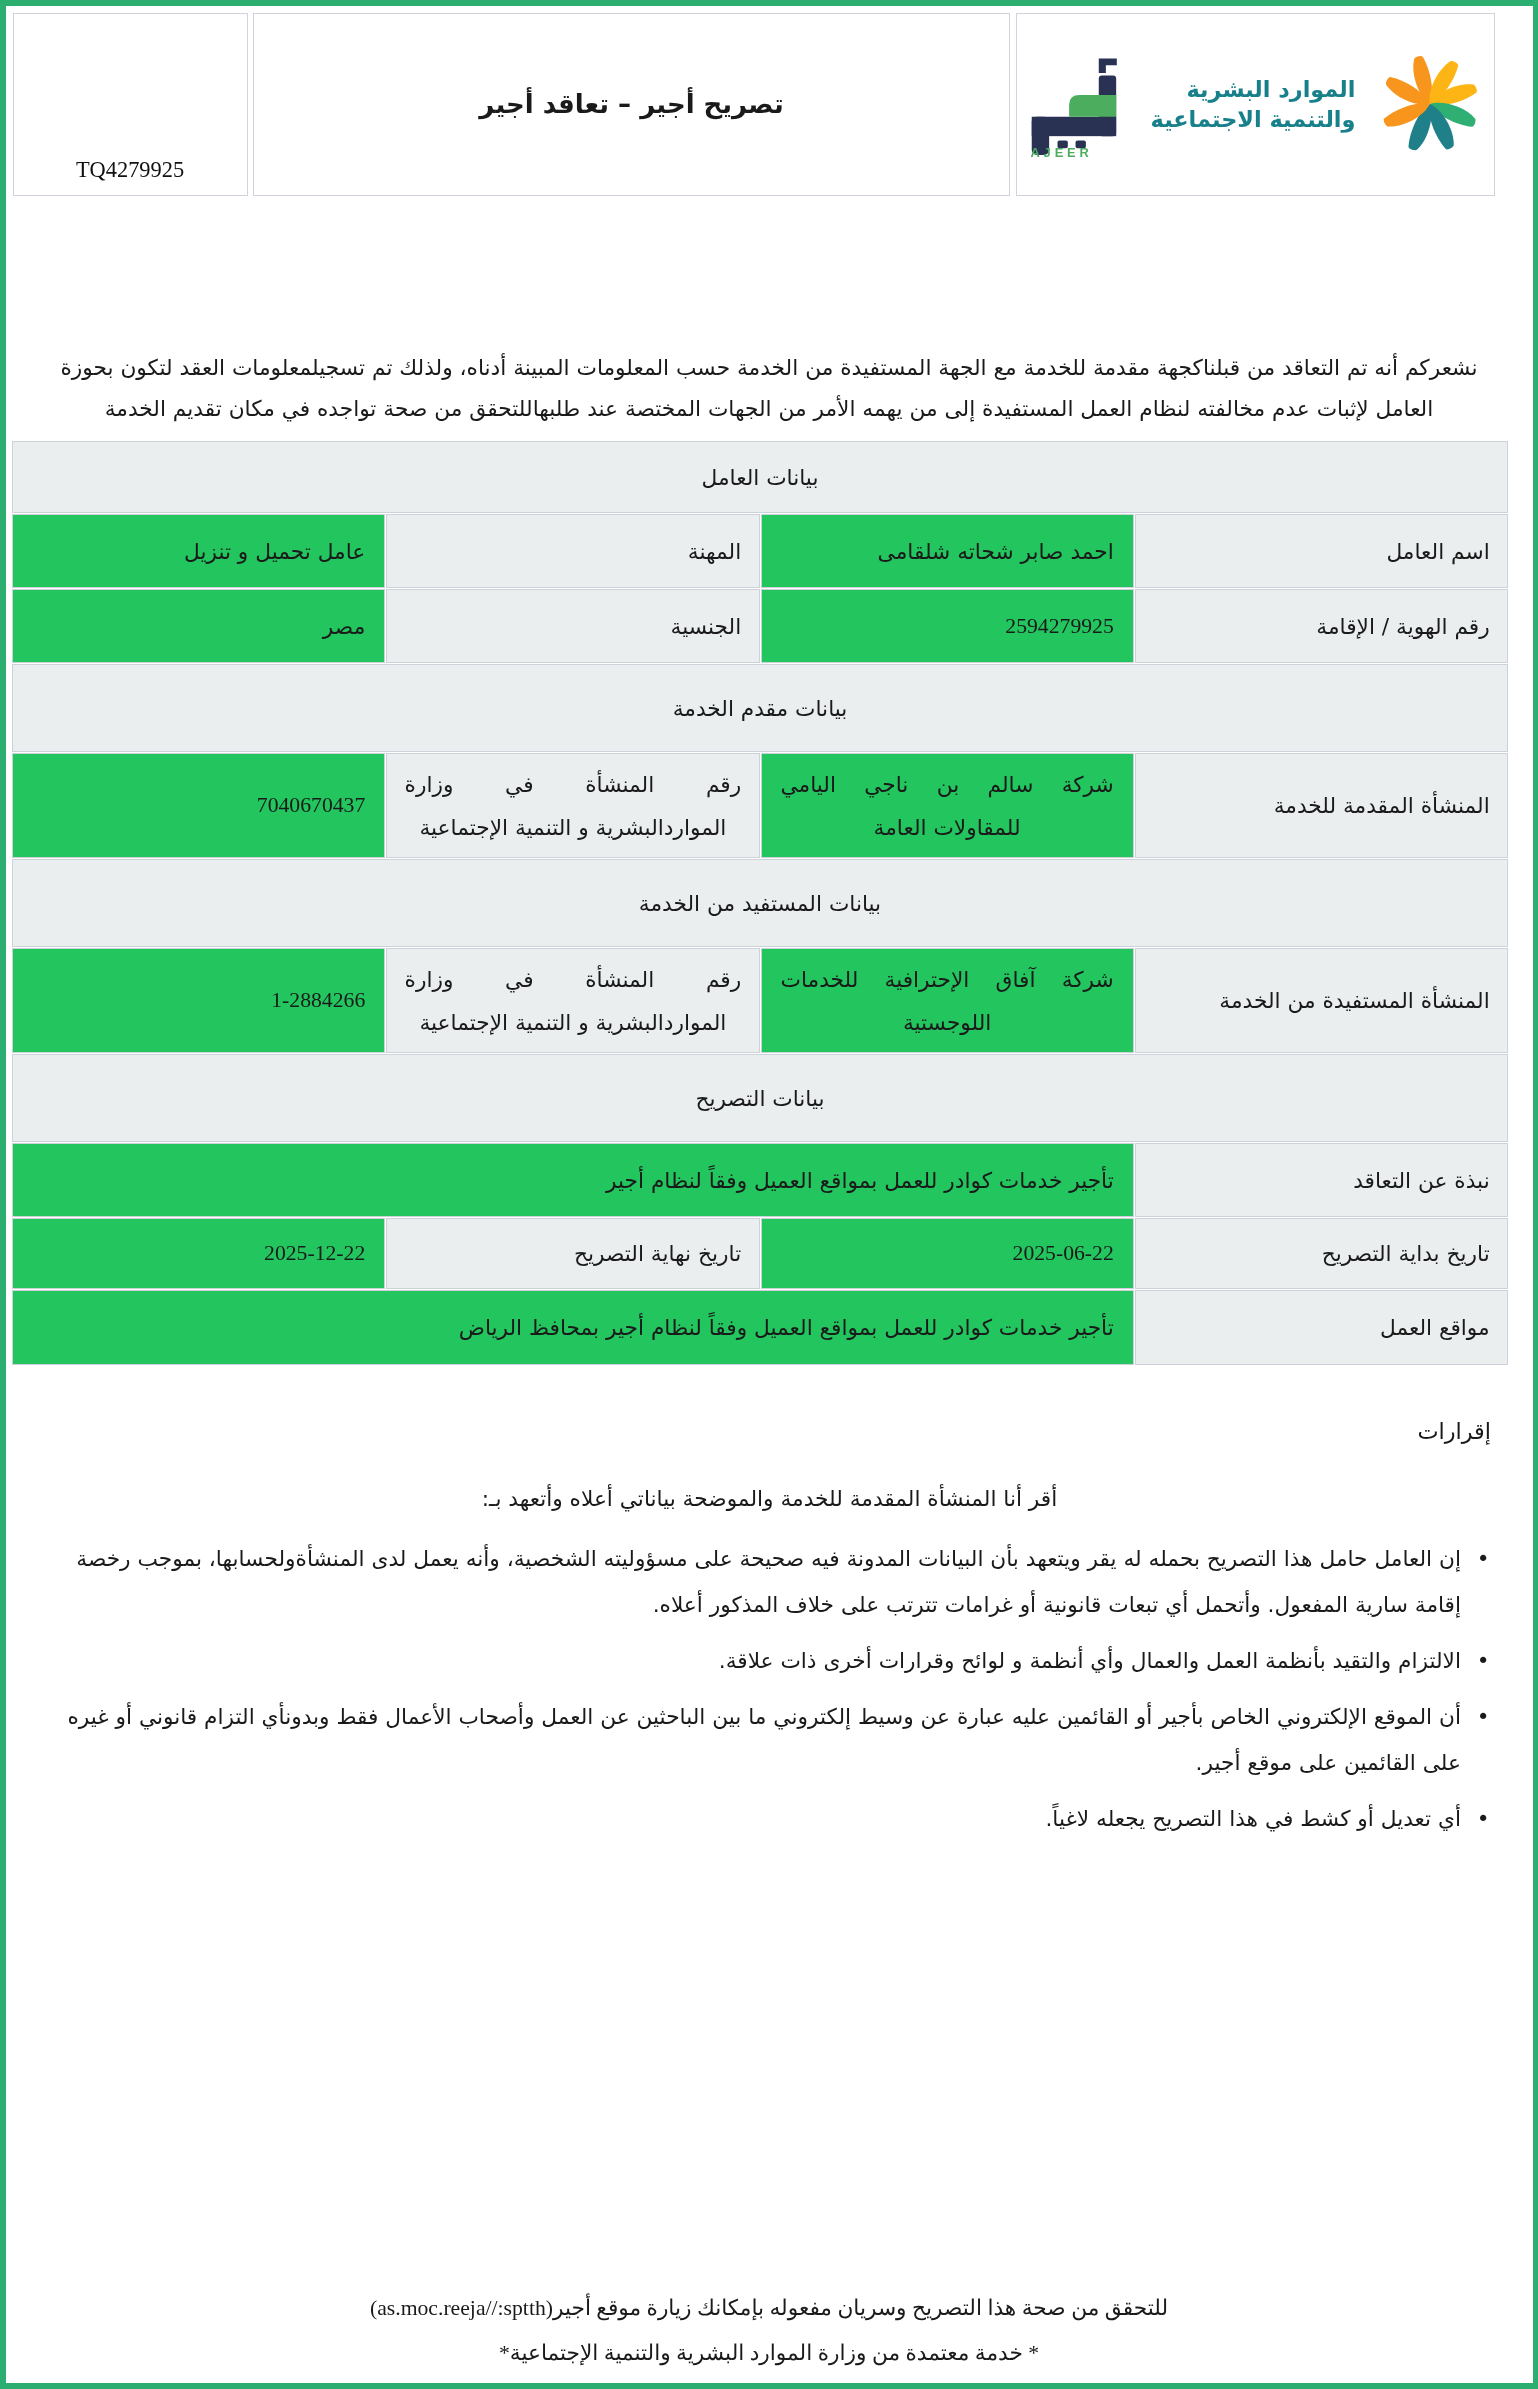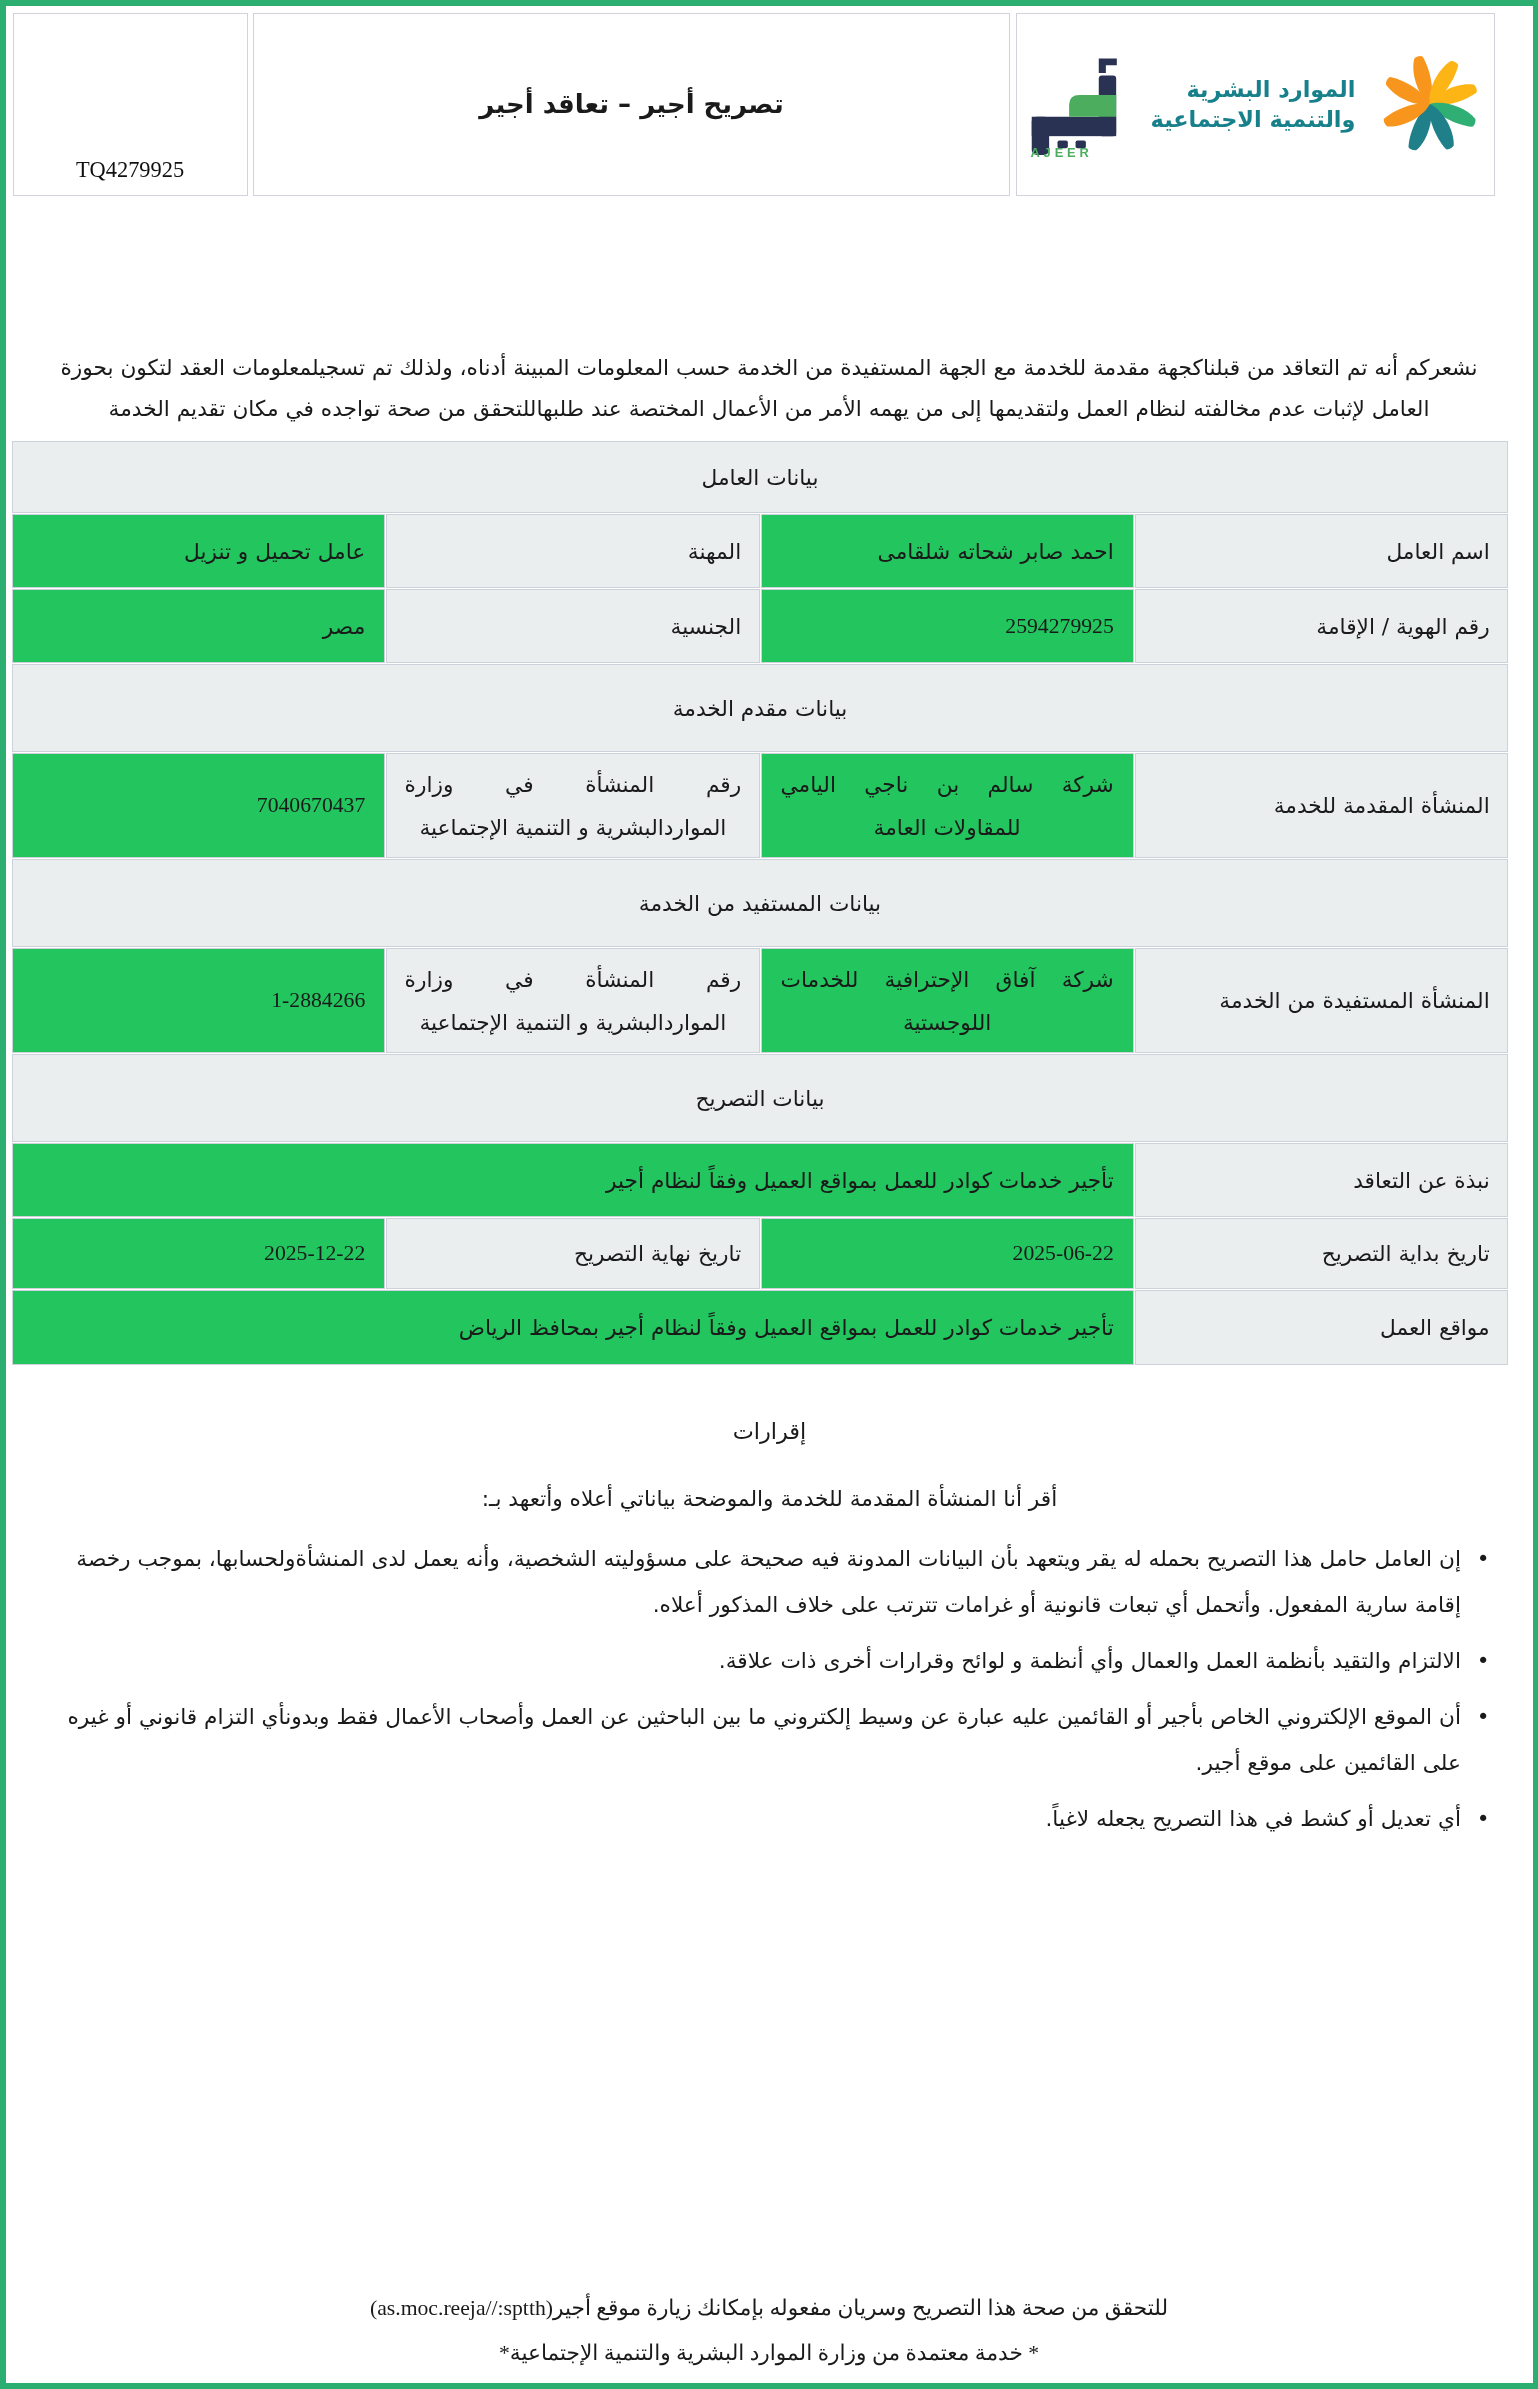--- a/index.html
+++ b/index.html
@@ -36,21 +36,21 @@
   td.val { background:#22c55e; text-align:right; padding:4.3px 19px; }
   td.num { font-family:"Liberation Serif", "DejaVu Serif", serif; font-size:22.4px; }
   td.wrap { text-align:justify; text-align-last:center; line-height:43px; }
   tr.r104 td { height:72px; } tr.r126 td { height:88px; }
   tr.r107 td { height:74px; } tr.r150 td { height:105px; }
   tr.r106 td { height:74px; } tr.r103 td { height:71px; }
   tr.r108 td { height:75px; }
 
   
   .decl { position:absolute; top:1412px; right:42px; left:42px; direction:rtl; }
-  .decl-title { text-align:center; font-size:22.4px; margin-bottom:42px; }
+  .decl-title { font-size:22.4px; margin-bottom:42px; }
   .decl-intro { text-align:center; font-size:21.7px; margin-bottom:24.6px; }
   .decl-list { list-style:none; }
   .decl-list li {
     position:relative; padding-right:30px; text-align:right;
     font-size:21.7px; line-height:46px; margin-bottom:10px;
   }
   .decl-list li .bullet-dot {
     position:absolute; right:1.4px; top:0; font-size:21.7px; line-height:46px;
   }
 
@@ -99,21 +99,21 @@
           <path d="M85 92 C 100 78, 138 72, 162 84 C 165 88, 165 96, 162 98 C 138 106, 100 104, 85 92 Z" fill="#FDB515" transform="rotate(-18 85 92)"></path>
           <path d="M85 92 C 100 78, 138 72, 162 84 C 165 88, 165 96, 162 98 C 138 106, 100 104, 85 92 Z" fill="#2FAF73" transform="rotate(24 85 92)"></path>
           <path d="M85 92 C 100 78, 138 72, 162 84 C 165 88, 165 96, 162 98 C 138 106, 100 104, 85 92 Z" fill="#1F808A" transform="rotate(66 85 92)"></path>
           <path d="M85 92 C 100 78, 138 72, 162 84 C 165 88, 165 96, 162 98 C 138 106, 100 104, 85 92 Z" fill="#1F808A" transform="rotate(112 85 92)"></path>
           <path d="M85 92 C 100 78, 138 72, 162 84 C 165 88, 165 96, 162 98 C 138 106, 100 104, 85 92 Z" fill="#F7951D" transform="rotate(158 85 92)"></path>
         </g>
       </svg>
     </div>
   </div>
 
-  <p class="intro">نشعركم أنه تم التعاقد من قبلناكجهة مقدمة للخدمة مع الجهة المستفيدة من الخدمة حسب المعلومات المبينة أدناه، ولذلك تم تسجيلمعلومات العقد لتكون بحوزة العامل لإثبات عدم مخالفته لنظام العمل ولتقديمها إلى من يهمه الأمر من الأعمال المختصة عند طلبهاللتحقق من صحة تواجده في مكان تقديم الخدمة</p>
+  <p class="intro">نشعركم أنه تم التعاقد من قبلناكجهة مقدمة للخدمة مع الجهة المستفيدة من الخدمة حسب المعلومات المبينة أدناه، ولذلك تم تسجيلمعلومات العقد لتكون بحوزة العامل لإثبات عدم مخالفته لنظام العمل المستفيدة إلى من يهمه الأمر من الجهات المختصة عند طلبهاللتحقق من صحة تواجده في مكان تقديم الخدمة</p>
 
   <div class="tbl-wrap">
     <table class="doc-table">
       <colgroup>
           <col style="width:25%">
           <col style="width:25%">
           <col style="width:25%">
           <col style="width:25%">
         </colgroup>
       <tbody>

